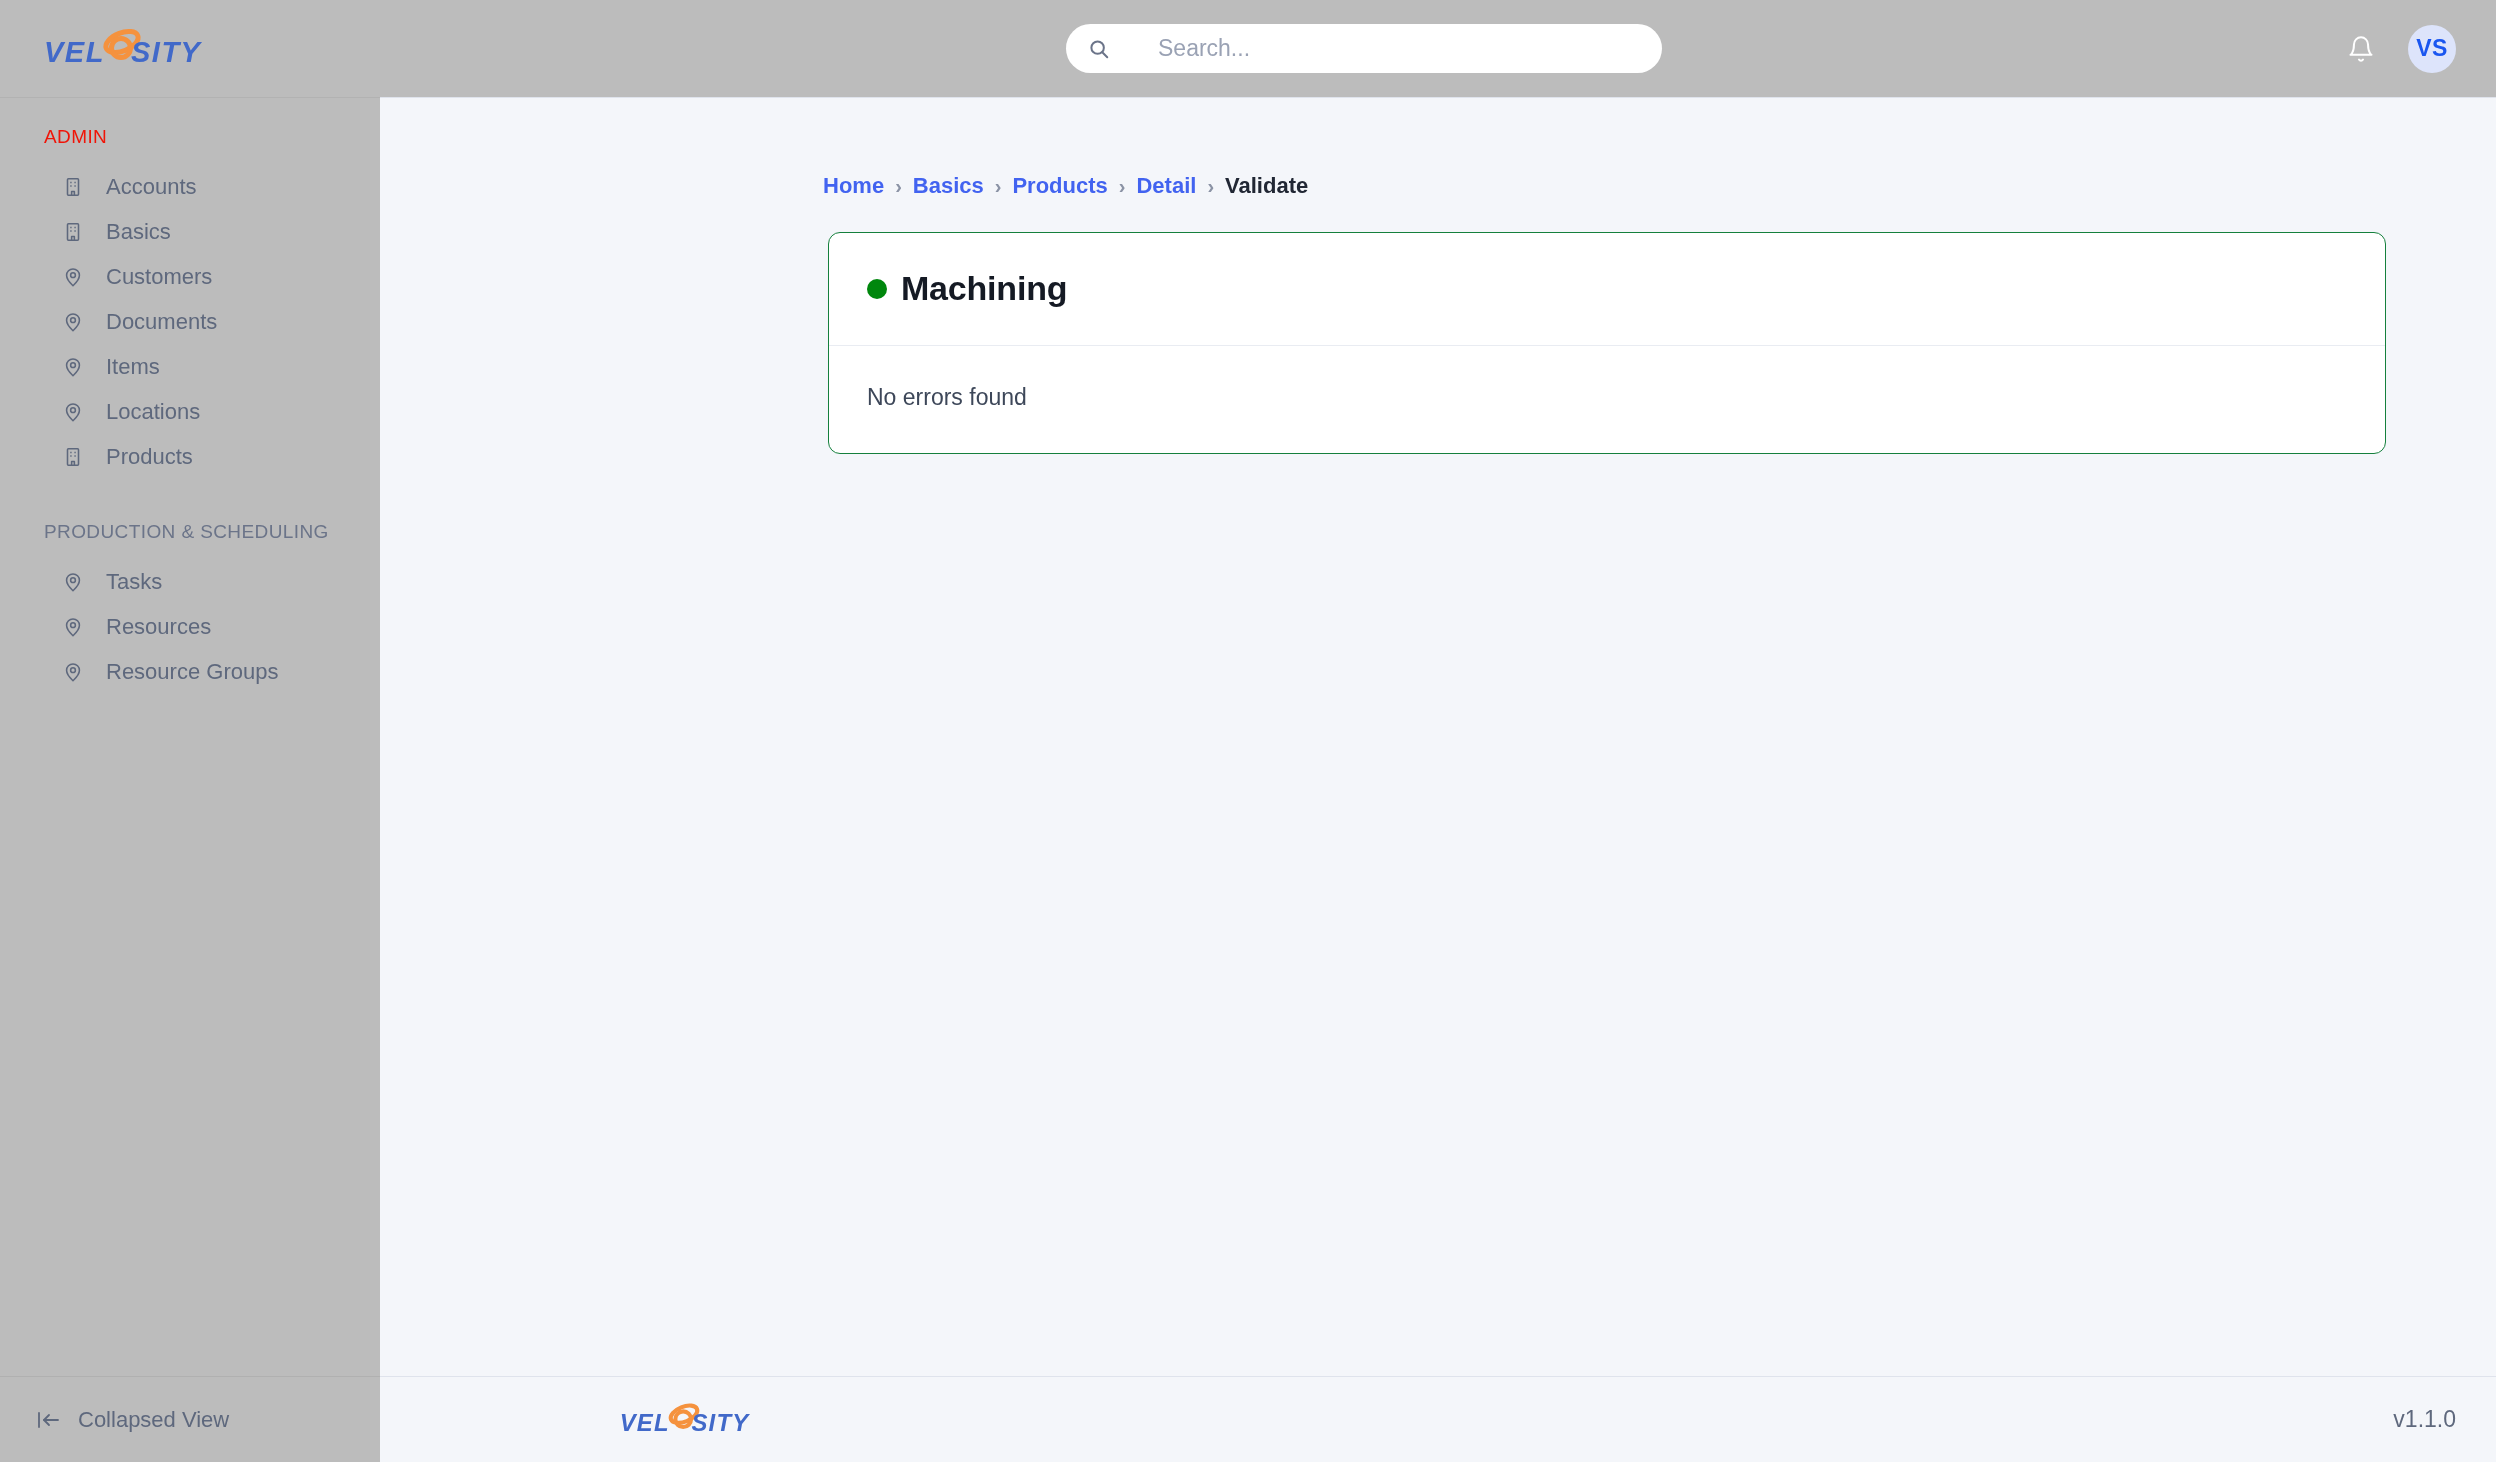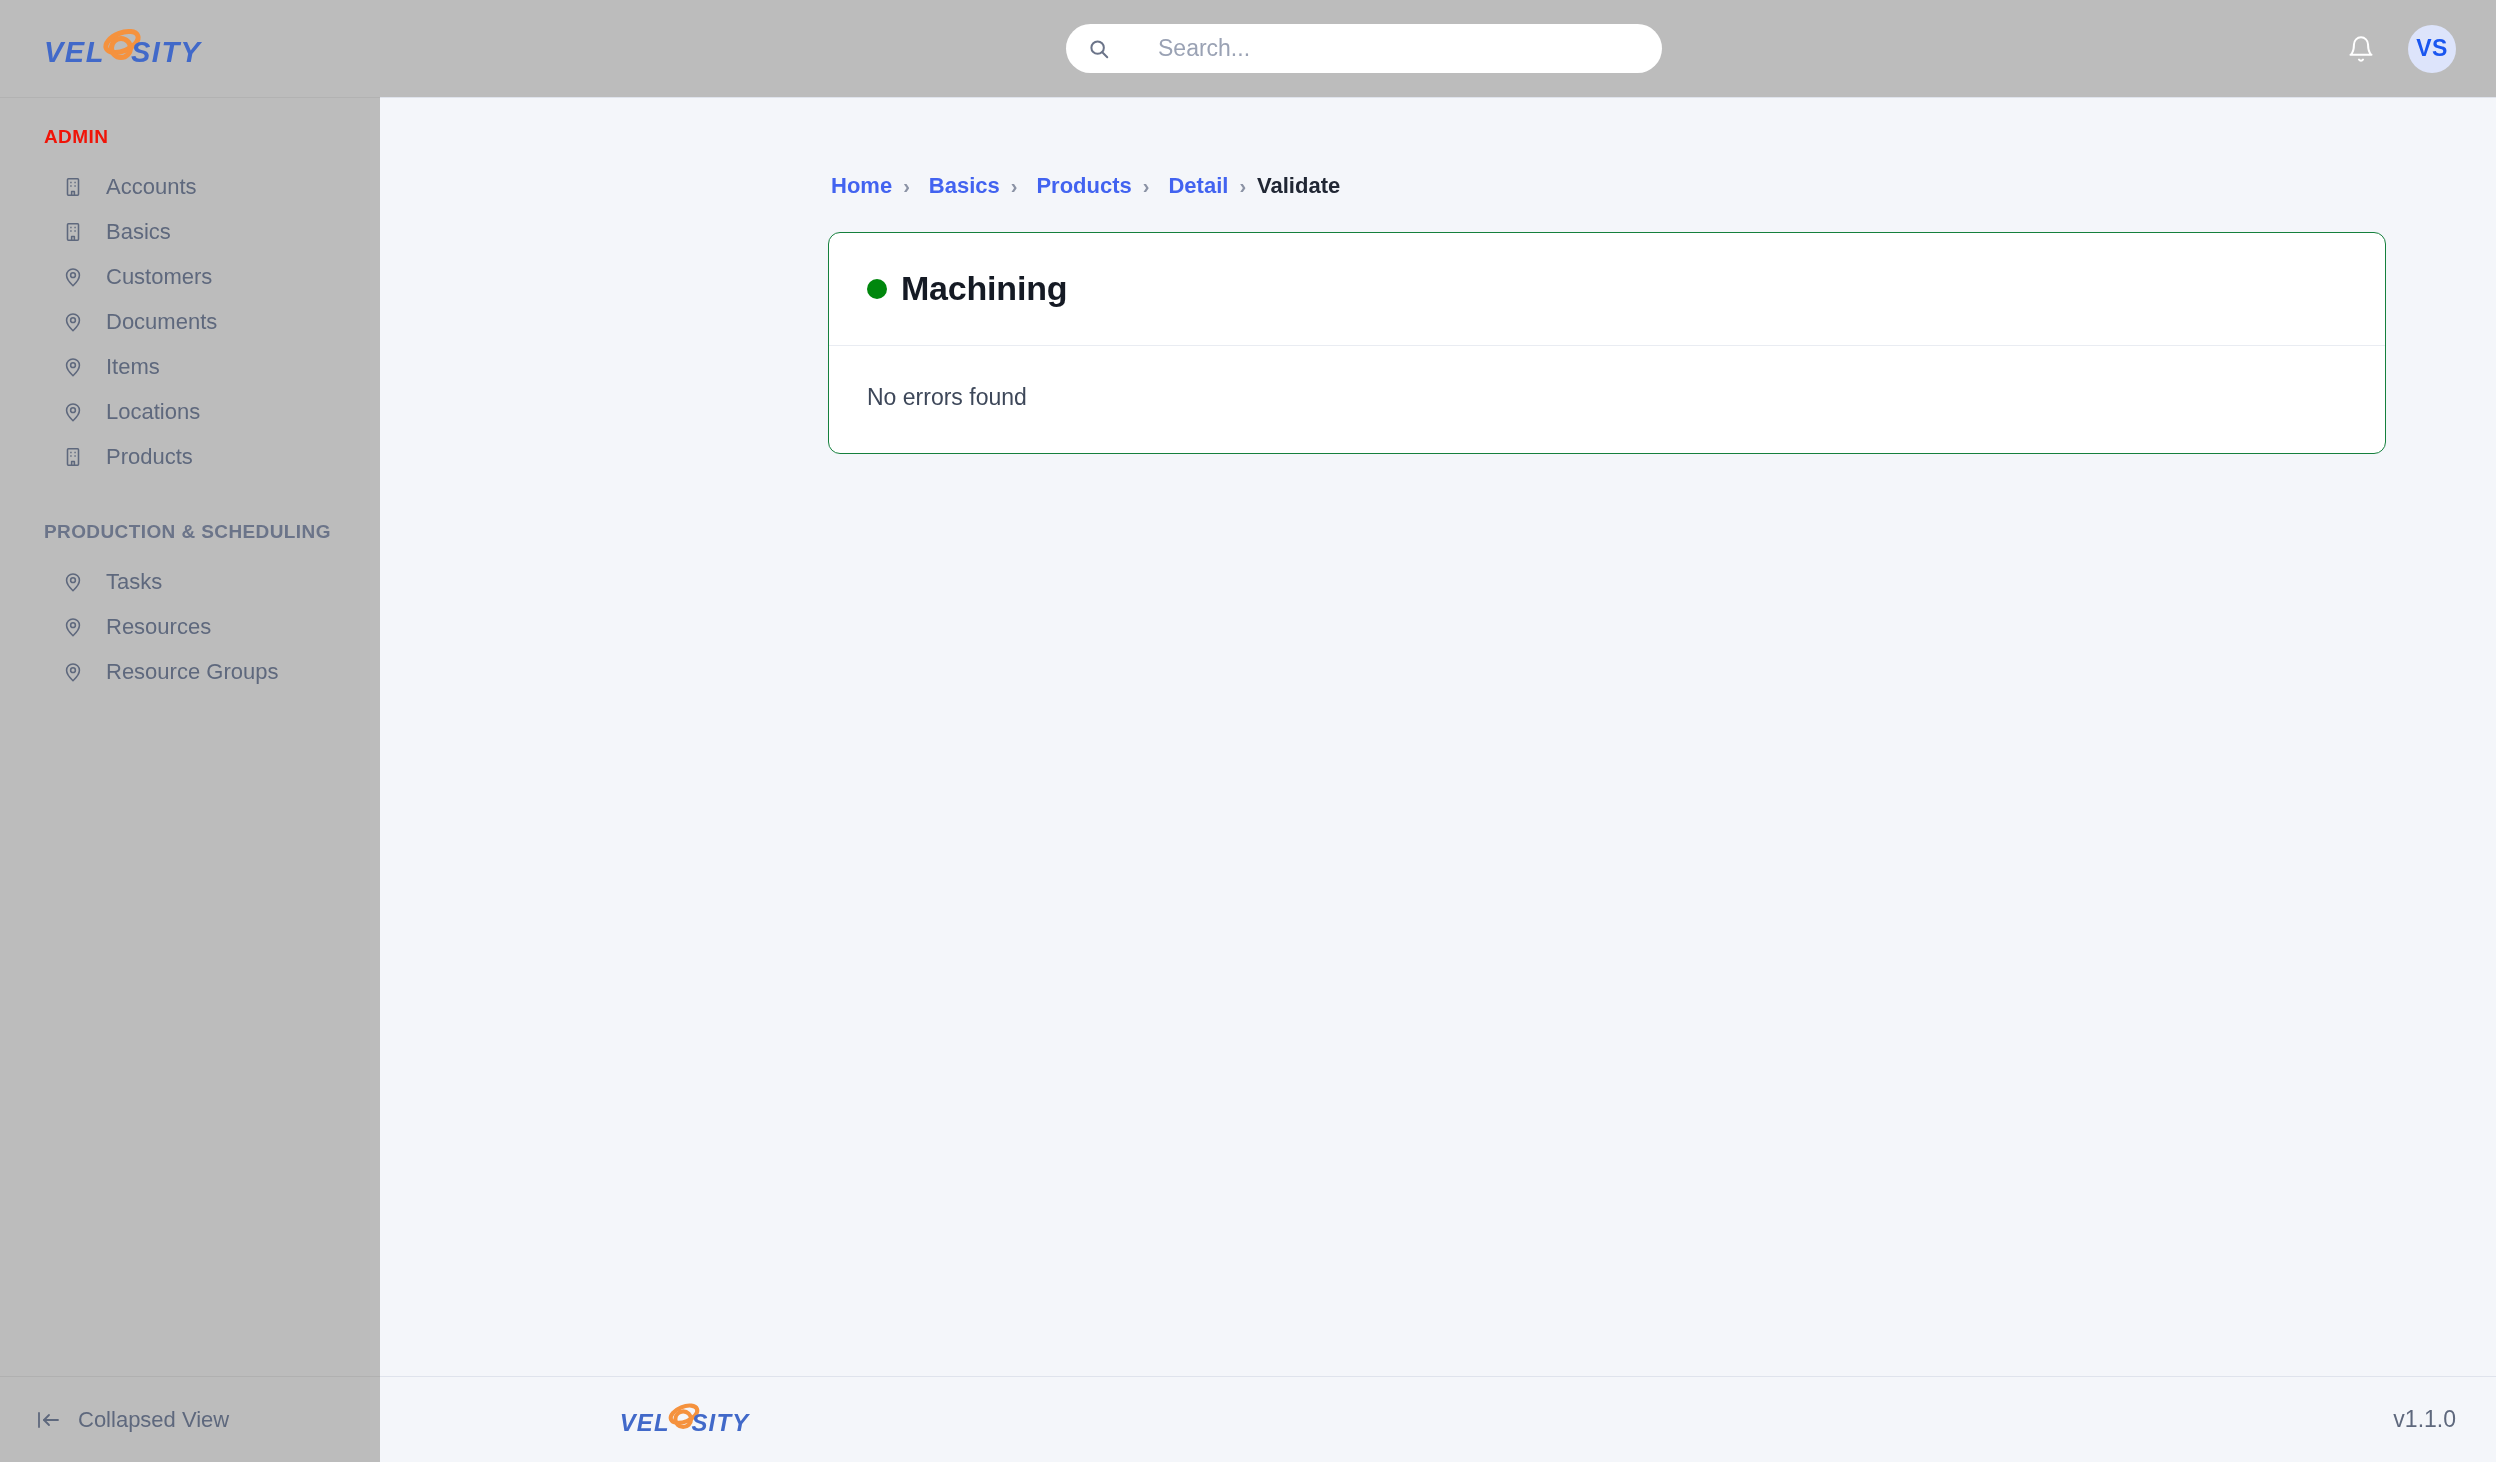--- a/index.html
+++ b/index.html
@@ -141,21 +141,21 @@
   }
 
   .sidebar-nav {
     flex: 1 1 auto;
     padding-top: 28px;
     overflow: hidden;
   }
 
   .nav-section-title {
     font-size: 19px;
-    font-weight: bold;
+    font-weight: normal;
     letter-spacing: 0.4px;
     padding: 0 0 0 44px;
     margin-bottom: 16px;
   }
   .nav-section-title.admin { color: #f01408; margin-top: 0; }
   .nav-section-title.production { color: #6b7489; margin-top: 42px; }
 
   .nav-item {
     display: flex;
     align-items: center;
@@ -225,21 +225,20 @@
     font-size: 22px;
     font-weight: bold;
     padding-left: 380px;
   }
 
   .crumb-link {
     color: #4263f0;
     text-decoration: none;
     cursor: pointer;
     white-space: nowrap;
-    margin-left: 8px;
   }
 
   .crumb-current {
     color: #212734;
     white-space: nowrap;
   }
 
   .crumb-sep {
     color: #8b93a5;
     margin: 0 11px;

